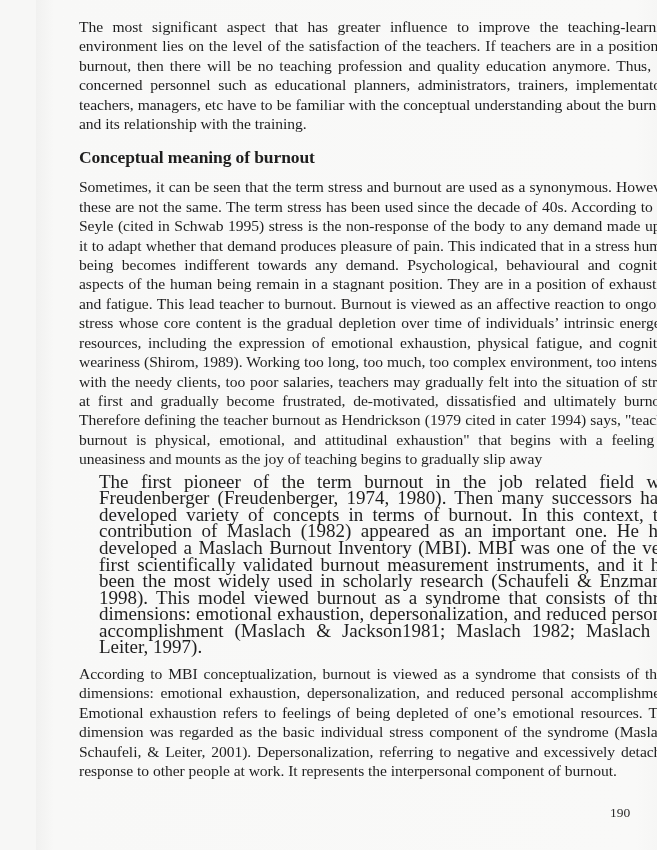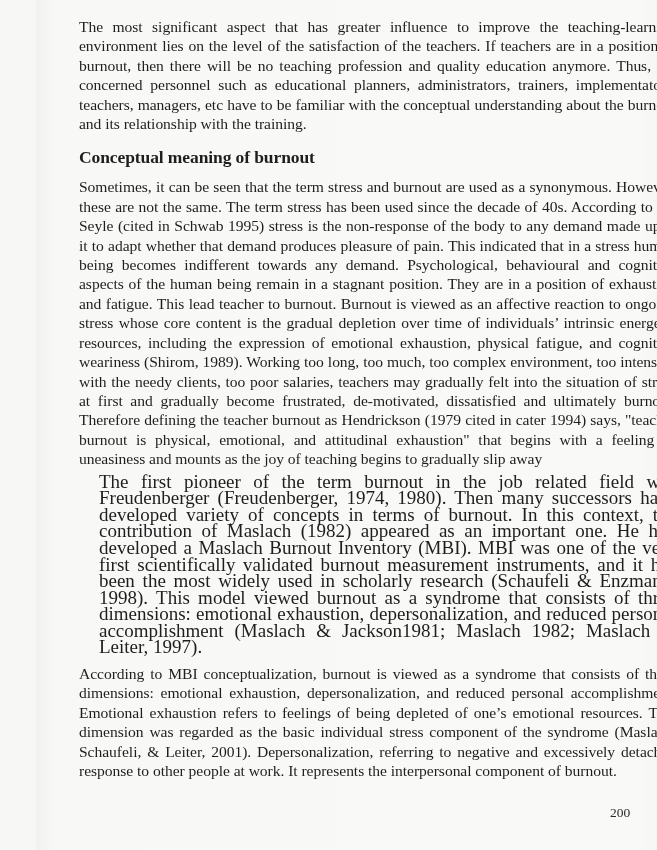--- a/index.html
+++ b/index.html
@@ -81,17 +81,17 @@
 
     <h2 class="section">Conceptual meaning of burnout</h2>
 
     <p class="body">Sometimes, it can be seen that the term stress and burnout are used as a synonymous. However, these are not the same. The term stress has been used since the decade of 40s. According to the Seyle (cited in Schwab 1995) stress is the non-response of the body to any demand made upon it to adapt whether that demand produces pleasure of pain. This indicated that in a stress human being becomes indifferent towards any demand. Psychological, behavioural and cognitive aspects of the human being remain in a stagnant position. They are in a position of exhaustion and fatigue. This lead teacher to burnout. Burnout is viewed as an affective reaction to ongoing stress whose core content is the gradual depletion over time of individuals’ intrinsic energetic resources, including the expression of emotional exhaustion, physical fatigue, and cognitive weariness (Shirom, 1989). Working too long, too much, too complex environment, too intensely with the needy clients, too poor salaries, teachers may gradually felt into the situation of stress at first and gradually become frustrated, de-motivated, dissatisfied and ultimately burnout. Therefore defining the teacher burnout as Hendrickson (1979 cited in cater 1994) says, "teacher burnout is physical, emotional, and attitudinal exhaustion" that begins with a feeling of uneasiness and mounts as the joy of teaching begins to gradually slip away</p>
 
     <p class="quote">The first pioneer of the term burnout in the job related field was Freudenberger (Freudenberger, 1974, 1980). Then many successors have developed variety of concepts in terms of burnout. In this context, the contribution of Maslach (1982) appeared as an important one. He had developed a Maslach Burnout Inventory (MBI). MBI was one of the very first scientifically validated burnout measurement instruments, and it has been the most widely used in scholarly research (Schaufeli &amp; Enzmann, 1998).   This model viewed burnout as a syndrome that consists of three dimensions: emotional exhaustion, depersonalization, and reduced personal accomplishment (Maslach &amp; Jackson1981; Maslach 1982; Maslach &amp; Leiter, 1997).</p>
 
     <p class="body">According to MBI conceptualization, burnout is viewed as a syndrome that consists of three dimensions: emotional exhaustion, depersonalization, and reduced personal accomplishment. Emotional exhaustion refers to feelings of being depleted of one’s emotional resources. This dimension was regarded as the basic individual stress component of the syndrome (Maslach, Schaufeli, &amp; Leiter, 2001). Depersonalization, referring to negative and excessively detached response to other people at work.  It represents the interpersonal component of burnout.</p>
   </div>
 
-  <div class="page-number">200</div>
+  <div class="page-number">190</div>
 
   <div class="speck" style="left:640px; top:208px;"></div>
   <div class="speck" style="left:641px; top:269px;"></div>
 </div>
 
 </body></html>

